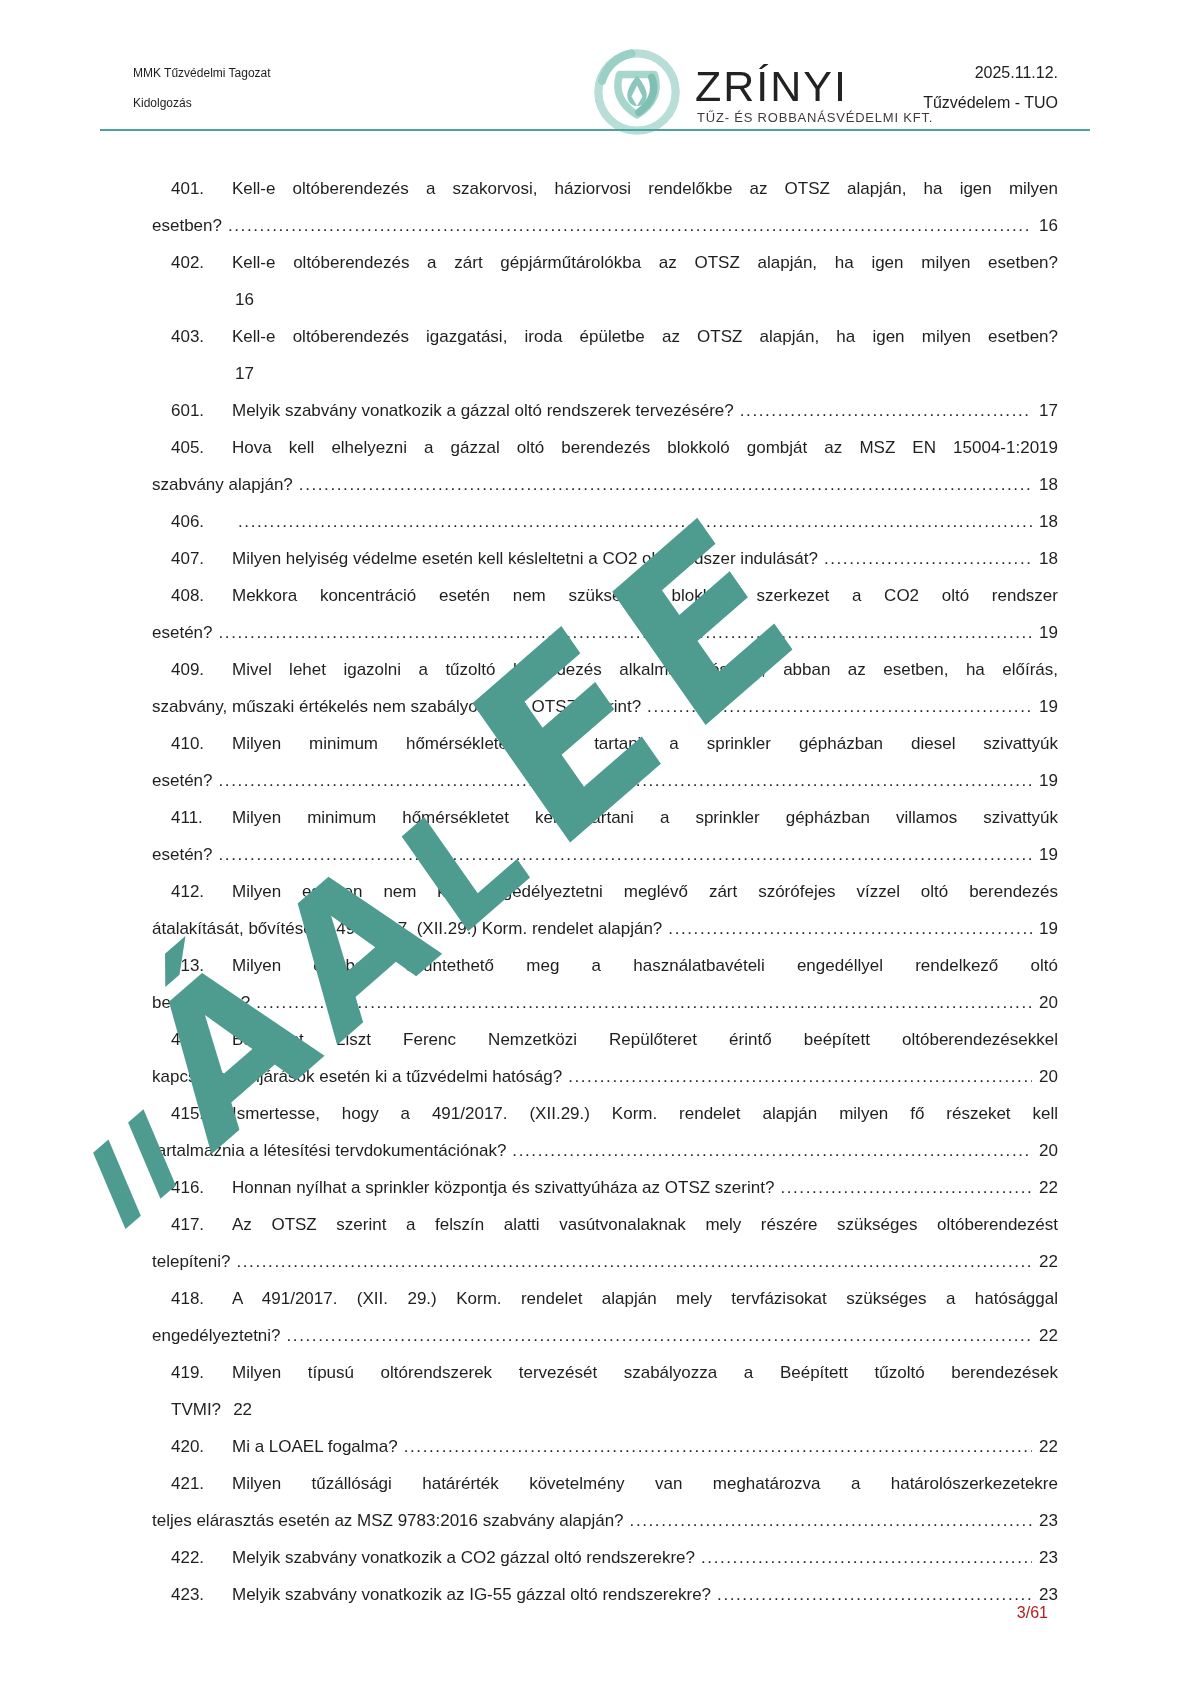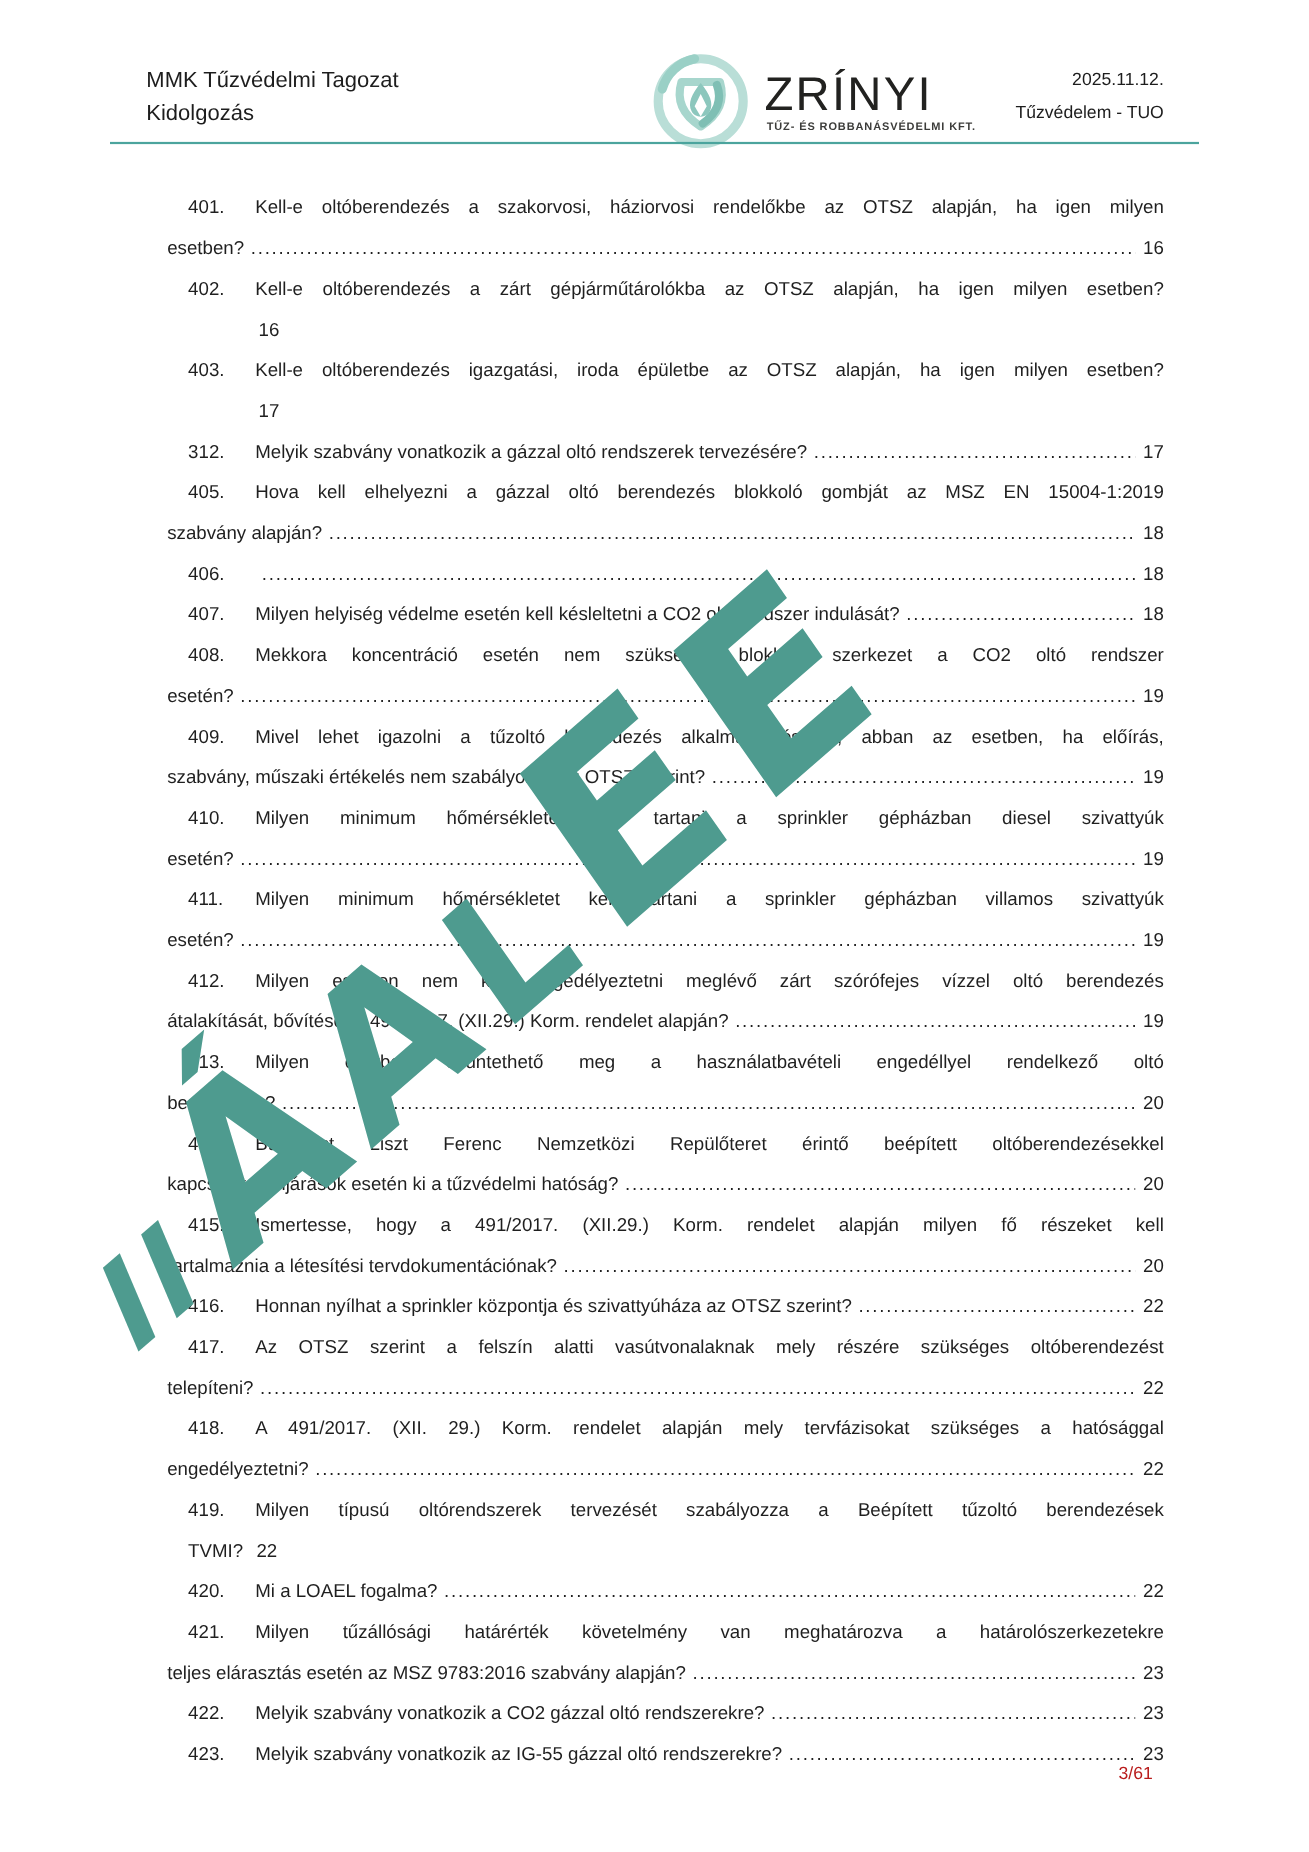--- a/index.html
+++ b/index.html
@@ -3,27 +3,27 @@
 <meta charset="utf-8">
 <style>
   html,body { margin:0; padding:0; background:#ffffff; }
   .page {
     position:relative; width:1190px; height:1684px; margin:0 auto;
     background:#ffffff; overflow:hidden;
     font-family:"Liberation Sans", sans-serif; color:#1f1f1f;
   }
   
   .header { position:absolute; top:52px; left:133px; right:132px; height:70px; }
-  .hdr-left { position:absolute; left:0; top:6px; font-size:20px; line-height:30px; color:#1d1d1d; }
+  .hdr-left { position:absolute; left:0; top:6px; font-size:12px; line-height:30px; color:#1d1d1d; }
   .hdr-right { position:absolute; right:0; top:6px; font-size:16px; line-height:30px; text-align:right; color:#1d1d1d; }
   .logo { position:absolute; left:330px; top:-8px; width:420px; height:100px; }
   .emblem { position:absolute; left:128px; top:2px; }
   .wordmark { position:absolute; left:232px; top:18px; font-size:43px; font-weight:400;
               letter-spacing:2px; color:#222220; }
-  .tagline  { position:absolute; left:234px; top:66px; font-size:10px; font-weight:700;
+  .tagline  { position:absolute; left:234px; top:66px; font-size:13px; font-weight:400;
               letter-spacing:0.8px; color:#3c3c3a; white-space:nowrap; }
   .hdr-rule { position:absolute; top:129px; left:100px; right:100px; height:2px; background:#4BA49D; }
 
   
   .content { position:absolute; left:152px; top:170px; width:906px; font-size:17px; line-height:37px; }
   .entry { margin:0; }
   .l1 { display:flex; padding-left:19px; }
   .num { flex:none; width:61px; }
   .t-just { flex:1; text-align:justify; text-align-last:justify; }
   .t-nowrap { flex:none; white-space:nowrap; }
@@ -111,21 +111,21 @@
         <div class="l1">
           <span class="num">403.</span>
           <span class="t-just">Kell-e oltóberendezés igazgatási, iroda épületbe az OTSZ alapján, ha igen milyen esetben?</span>
         </div>
         <div class="l2">
           <span class="pg pg-plain">17</span>
         </div>
       </div>
       <div class="entry">
         <div class="l1">
-          <span class="num">312.</span>
+          <span class="num">601.</span>
           <span class="t-nowrap">Melyik szabvány vonatkozik a gázzal oltó rendszerek tervezésére?</span>
           <span class="leader">............................................................................................................................................................................................................................................................................................................</span>
           <span class="pg">17</span>
         </div>
       </div>
       <div class="entry">
         <div class="l1">
           <span class="num">405.</span>
           <span class="t-just">Hova kell elhelyezni a gázzal oltó berendezés blokkoló gombját az MSZ EN 15004-1:2019</span>
         </div>

